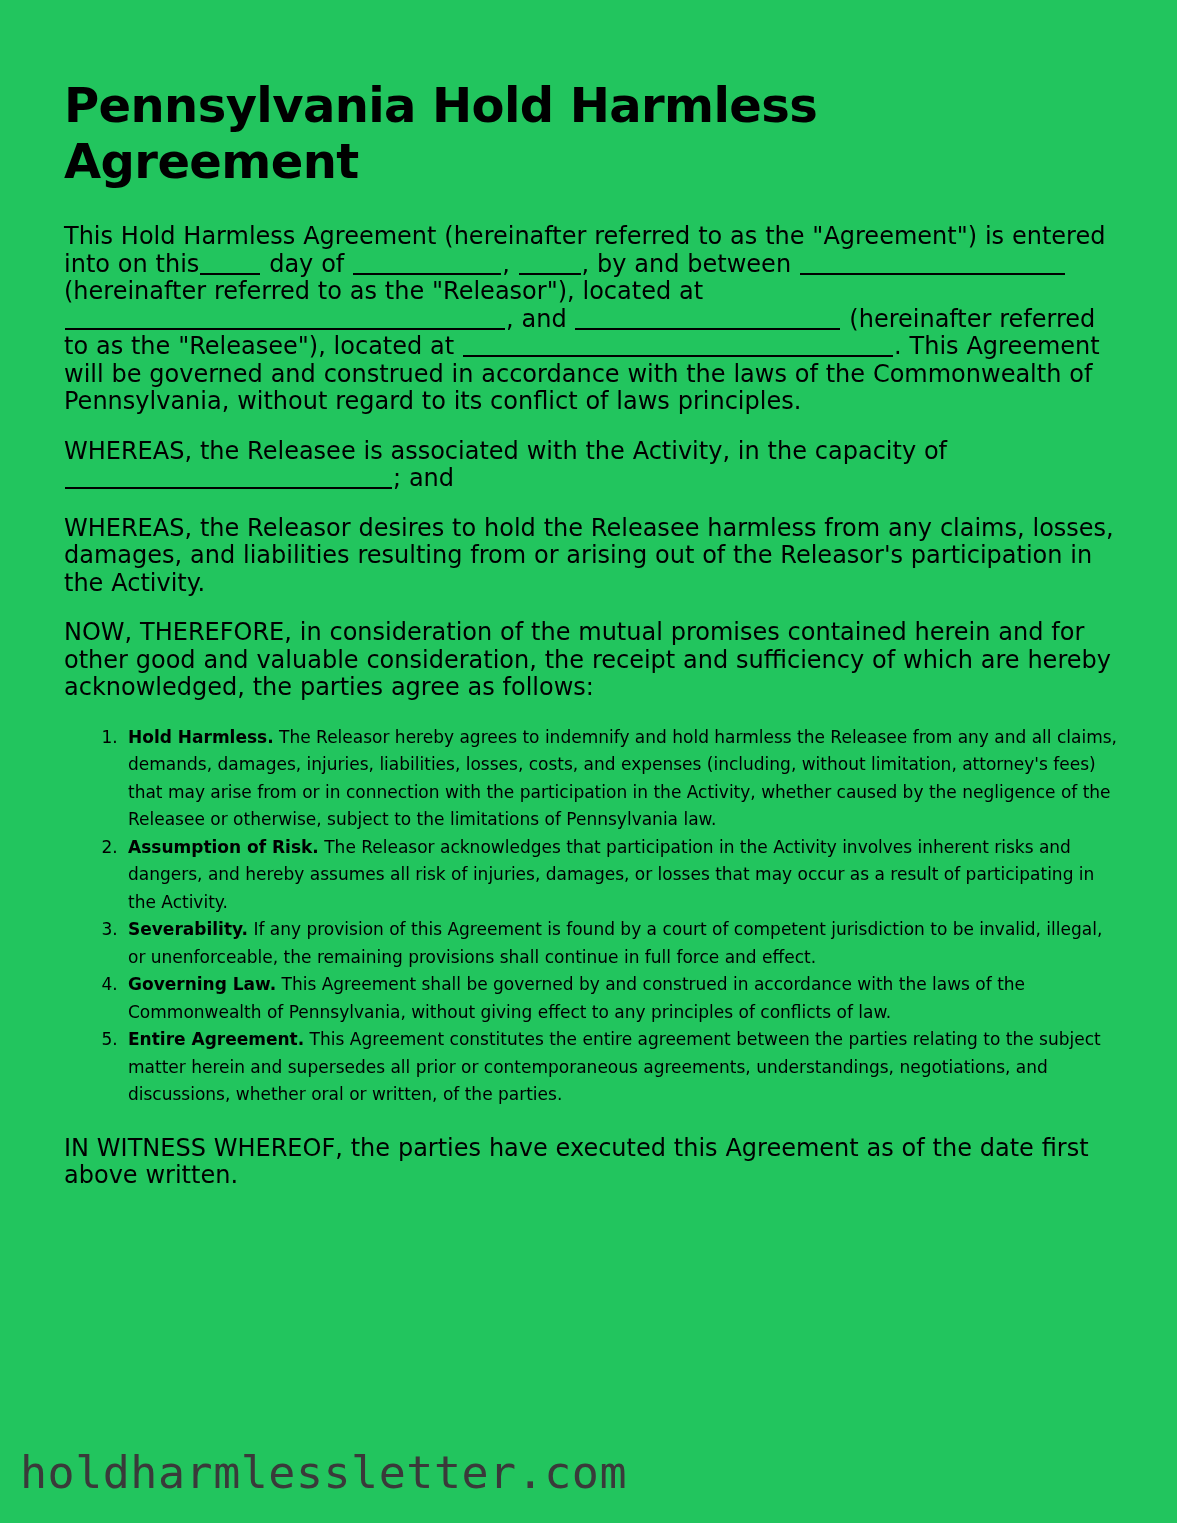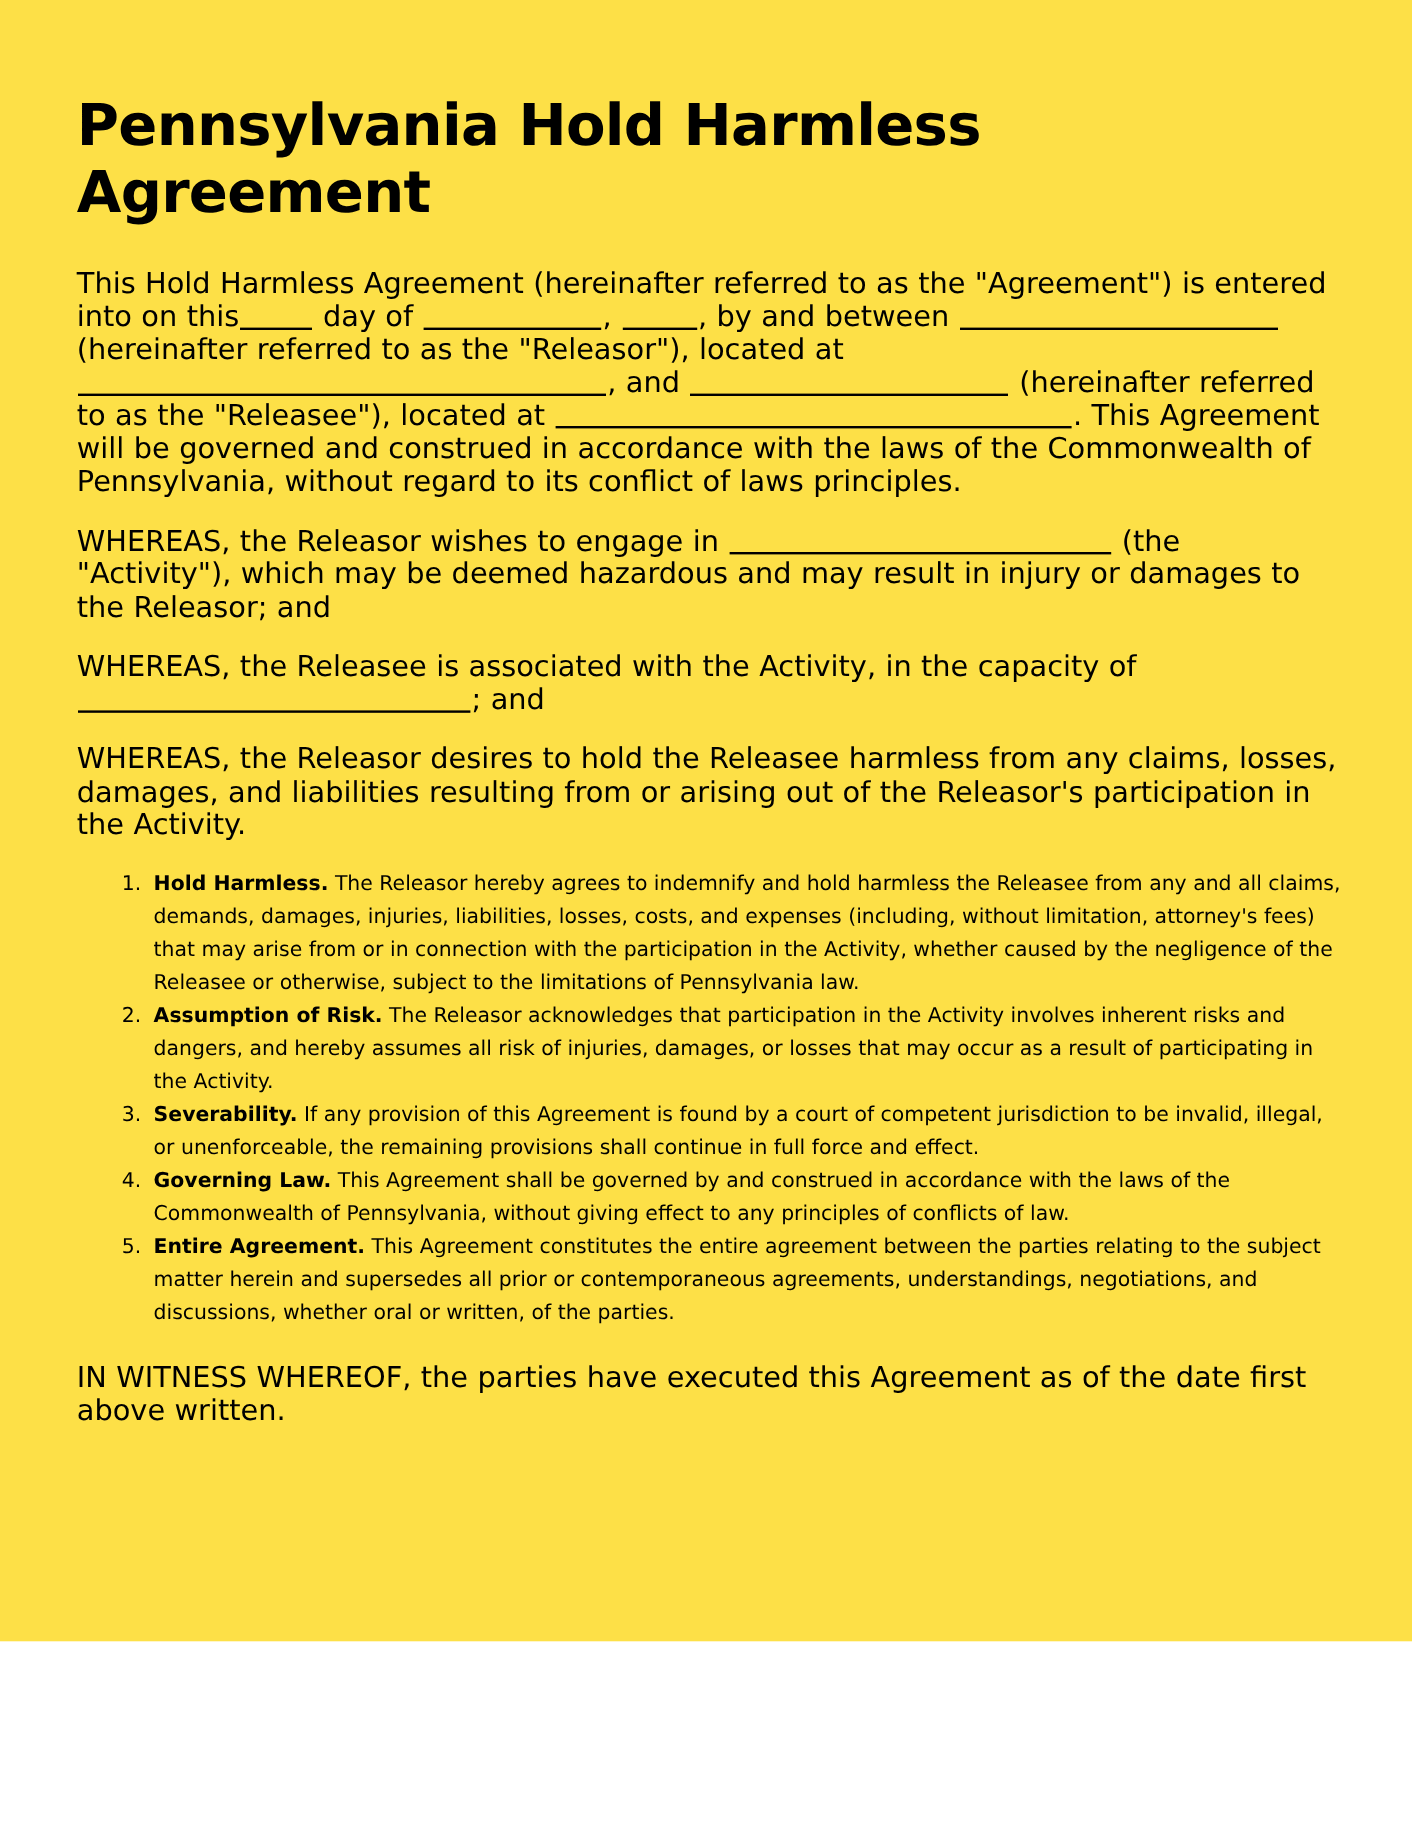--- a/index.html
+++ b/index.html
@@ -4,22 +4,22 @@
 <style>
   html, body {
     margin: 0;
     padding: 0;
     background: #ffffff;
   }
 
   .page {
     position: relative;
     width: 1177px;
-    height: 1368px;
-    background: #fde047;
+    height: 1523px;
+    background: #22c55e;
     box-sizing: border-box;
     overflow: hidden;
     font-family: "DejaVu Sans", sans-serif;
     color: #000000;
   }
 
   .content {
     position: absolute;
     left: 64px;
     top: 78px;
@@ -98,26 +98,26 @@
 </head>
 <body>
 
 <div class="page">
   <div class="content">
 
     <h1 class="doc-title">Pennsylvania Hold Harmless Agreement</h1>
 
     <p class="para"><span>This Hold Harmless Agreement (hereinafter referred to as the "Agreement") is entered into on this</span><span class="blank b-xs"></span> <span>day of</span> <span class="blank b-md"></span><span>,</span> <span class="blank b-sm"></span><span>, by and between</span> <span class="blank b-lg"></span> <span>(hereinafter referred to as the "Releasor"), located at</span> <span class="blank b-xxl"></span><span>, and</span> <span class="blank b-lg"></span> <span>(hereinafter referred to as the "Releasee"), located at</span> <span class="blank b-loc"></span><span>. This Agreement will be governed and construed in accordance with the laws of the Commonwealth of Pennsylvania, without regard to its conflict of laws principles.</span></p>
 
-    <p class="para"><span>WHEREAS, the Releasor wishes to engage in</span> <span class="blank b-act"></span> <span>(the "Activity"), which may be deemed hazardous and may result in injury or damages to the Releasor; and</span></p>
 
     <p class="para"><span>WHEREAS, the Releasee is associated with the Activity, in the capacity of</span> <span class="blank b-cap"></span><span>; and</span></p>
 
     <p class="para">WHEREAS, the Releasor desires to hold the Releasee harmless from any claims, losses, damages, and liabilities resulting from or arising out of the Releasor's participation in the Activity.</p>
 
+    <p class="para">NOW, THEREFORE, in consideration of the mutual promises contained herein and for other good and valuable consideration, the receipt and sufficiency of which are hereby acknowledged, the parties agree as follows:</p>
 
     <ol class="clauses">
       <li><span class="clause-title">Hold Harmless.</span> <span class="clause-body">The Releasor hereby agrees to indemnify and hold harmless the Releasee from any and all claims, demands, damages, injuries, liabilities, losses, costs, and expenses (including, without limitation, attorney's fees) that may arise from or in connection with the participation in the Activity, whether caused by the negligence of the Releasee or otherwise, subject to the limitations of Pennsylvania law.</span></li>
       <li><span class="clause-title">Assumption of Risk.</span> <span class="clause-body">The Releasor acknowledges that participation in the Activity involves inherent risks and dangers, and hereby assumes all risk of injuries, damages, or losses that may occur as a result of participating in the Activity.</span></li>
       <li><span class="clause-title">Severability.</span> <span class="clause-body">If any provision of this Agreement is found by a court of competent jurisdiction to be invalid, illegal, or unenforceable, the remaining provisions shall continue in full force and effect.</span></li>
       <li><span class="clause-title">Governing Law.</span> <span class="clause-body">This Agreement shall be governed by and construed in accordance with the laws of the Commonwealth of Pennsylvania, without giving effect to any principles of conflicts of law.</span></li>
       <li><span class="clause-title">Entire Agreement.</span> <span class="clause-body">This Agreement constitutes the entire agreement between the parties relating to the subject matter herein and supersedes all prior or contemporaneous agreements, understandings, negotiations, and discussions, whether oral or written, of the parties.</span></li>
     </ol>
 
     <p class="para">IN WITNESS WHEREOF, the parties have executed this Agreement as of the date first above written.</p>

